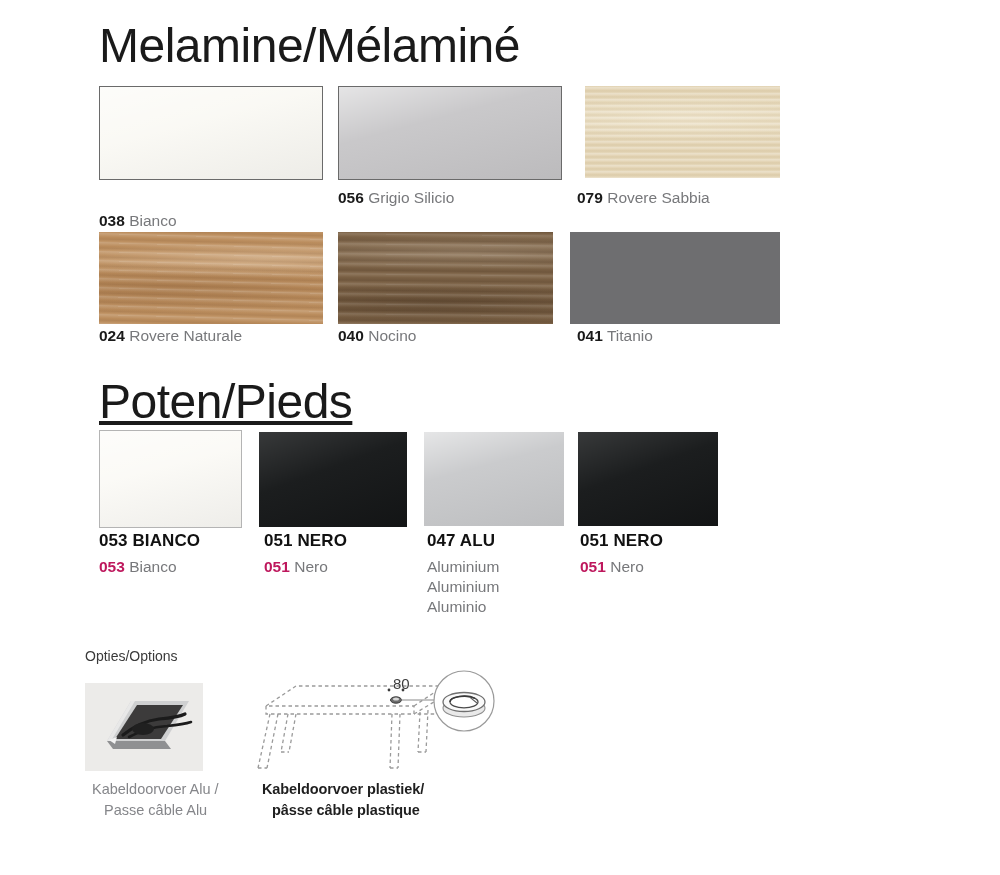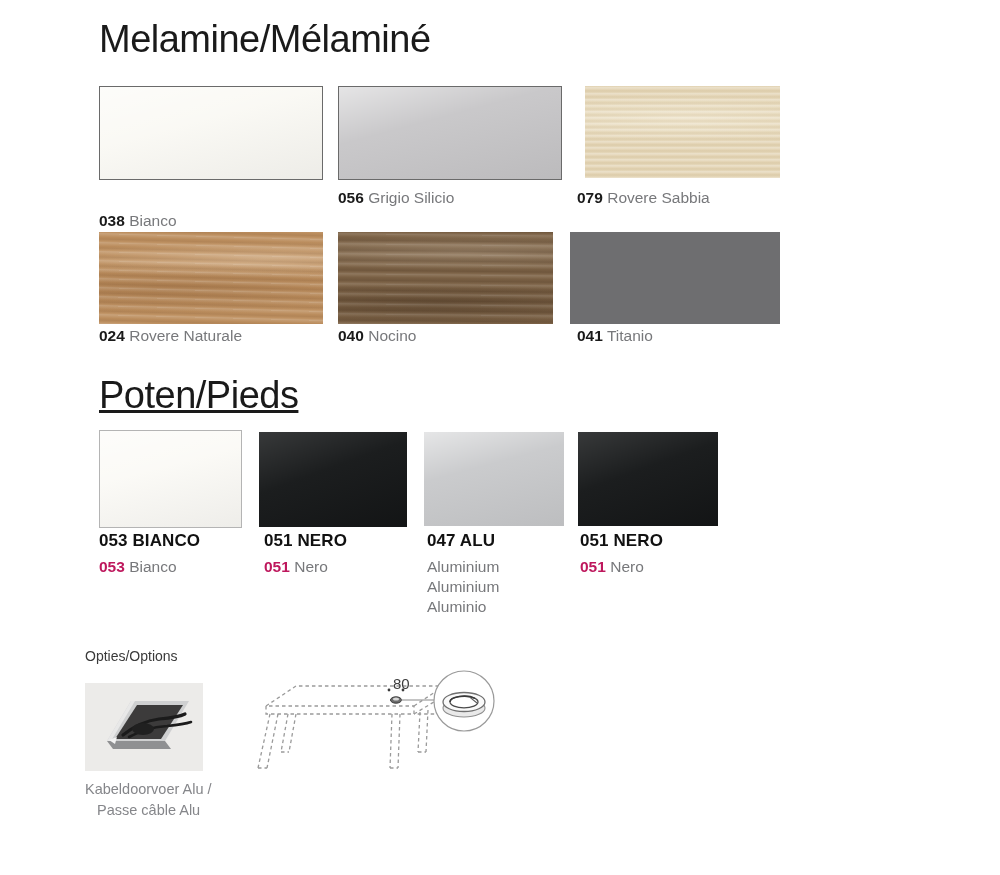--- a/index.html
+++ b/index.html
@@ -14,21 +14,21 @@
     font-family: "Liberation Sans", sans-serif;
     color: #231f20;
     overflow: hidden;
   }
 
   .page { position: relative; width: 1000px; height: 875px; }
 
   
   .section-title {
     position: absolute;
-    font-size: 38px;
+    font-size: 48px;
     font-weight: 400;
     letter-spacing: -0.5px;
     color: #1a1a1a;
     white-space: nowrap;
   }
   #melamine-title { left: 99px; top: 18px; }
   #legs-title     { left: 99px; top: 374px; text-decoration: underline; }
 
   .options-title {
     position: absolute;
@@ -140,21 +140,21 @@
     background: #eceaea;
     overflow: hidden;
   }
   .option-caption {
     position: absolute;
     font-size: 14.5px;
     line-height: 1.45;
     white-space: nowrap;
   }
   #alu-caption {
-    left: 85px;
+    left: 92px;
     top: 779px;
     color: #85868a;
   }
   #plastic-caption {
     left: 262px;
     top: 779px;
     color: #1f1f1f;
     font-weight: 700;
     letter-spacing: -0.1px;
   }
@@ -328,14 +328,18 @@
         <ellipse cx="0" cy="0" rx="21" ry="9.5" fill="#fafafa" stroke="#6f6f6f" stroke-width="1.3"></ellipse>
         <ellipse cx="0" cy="0" rx="14" ry="5.8" fill="#ffffff" stroke="#4a4a4a" stroke-width="1.3"></ellipse>
         <path d="M-14,0 A14,5.8 0 0 1 11,-3.6" stroke="#3a3a3a" stroke-width="1.6" fill="none"></path>
         <line x1="6" y1="-4.6" x2="13" y2="1" stroke="#5a5a5a" stroke-width="1.1"></line>
       </g>
     </svg>
   </div>
 
   <div class="dim-label">80</div>
 
+  <div class="option-caption" id="plastic-caption">
+    <div>Kabeldoorvoer plastiek/</div>
+    <div style="padding-left:10px;">pâsse câble plastique</div>
+  </div>
 
 </div>
 
 </body></html>

